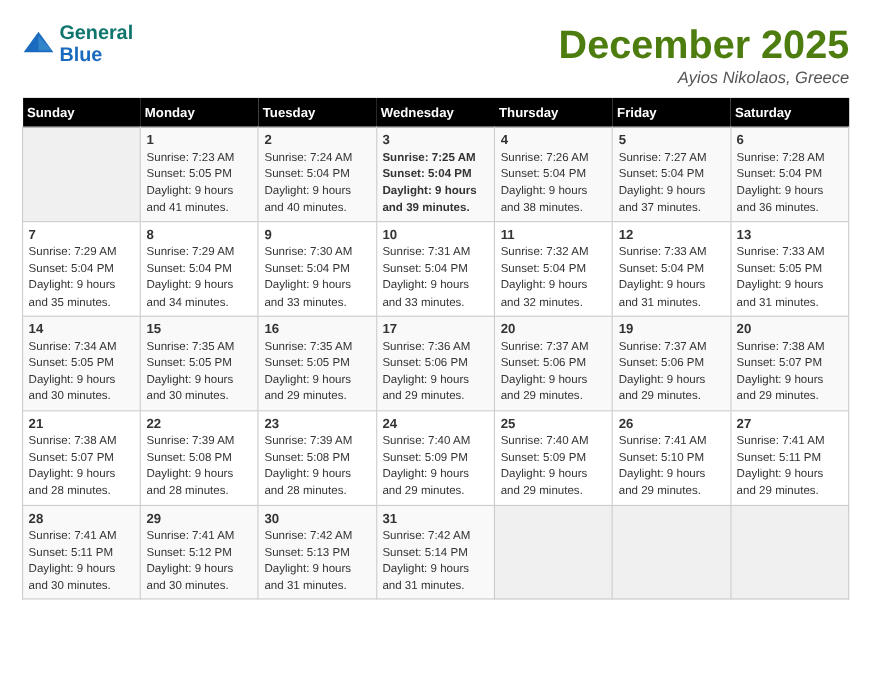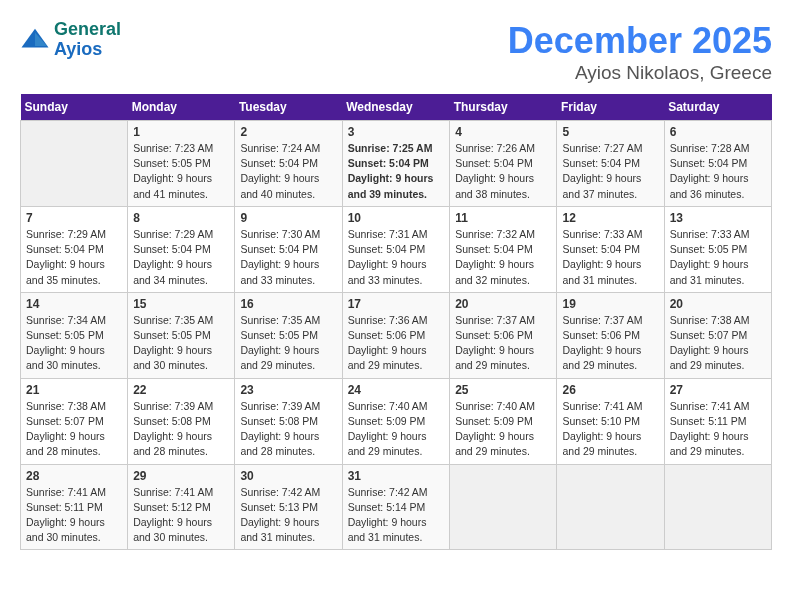--- a/index.html
+++ b/index.html
@@ -31,33 +31,34 @@
       width: 30px;
       height: 30px;
       margin-right: 4px;
     }
     .title-block {
       text-align: right;
     }
     .month-title {
       font-size: 36px;
       font-weight: bold;
-      color: #3b82f6;
+      color: #4d7c0f;
     }
     .location-title {
-      font-size: 19px;
+      font-size: 15px;
       color: #555;
+      font-style: italic;
     }
     table {
       width: 100%;
       border-collapse: collapse;
       font-size: 11px;
     }
     thead tr th {
-      background-color: #4c1d95;
+      background-color: #000000;
       color: #fff;
       padding: 6px 4px;
       text-align: left;
       font-size: 12px;
       font-weight: bold;
     }
     tbody tr td {
       border: 1px solid #ccc;
       vertical-align: top;
       padding: 4px 5px;
@@ -90,21 +91,21 @@
 <body>
 
 <div class="header">
   <div class="logo">
     <svg class="logo-icon" viewBox="0 0 40 40">
       <polygon points="20,5 38,30 2,30" fill="#1a6bbf"></polygon>
       <polygon points="20,10 36,28 20,28" fill="#4a9fd4" opacity="0.5"></polygon>
     </svg>
     <div class="logo-text">
       <div class="logo-general">General</div>
-      <div class="logo-blue">Ayios</div>
+      <div class="logo-blue">Blue</div>
     </div>
   </div>
   <div class="title-block">
     <div class="month-title">December 2025</div>
     <div class="location-title">Ayios Nikolaos, Greece</div>
   </div>
 </div>
 
 <table>
   <thead>

